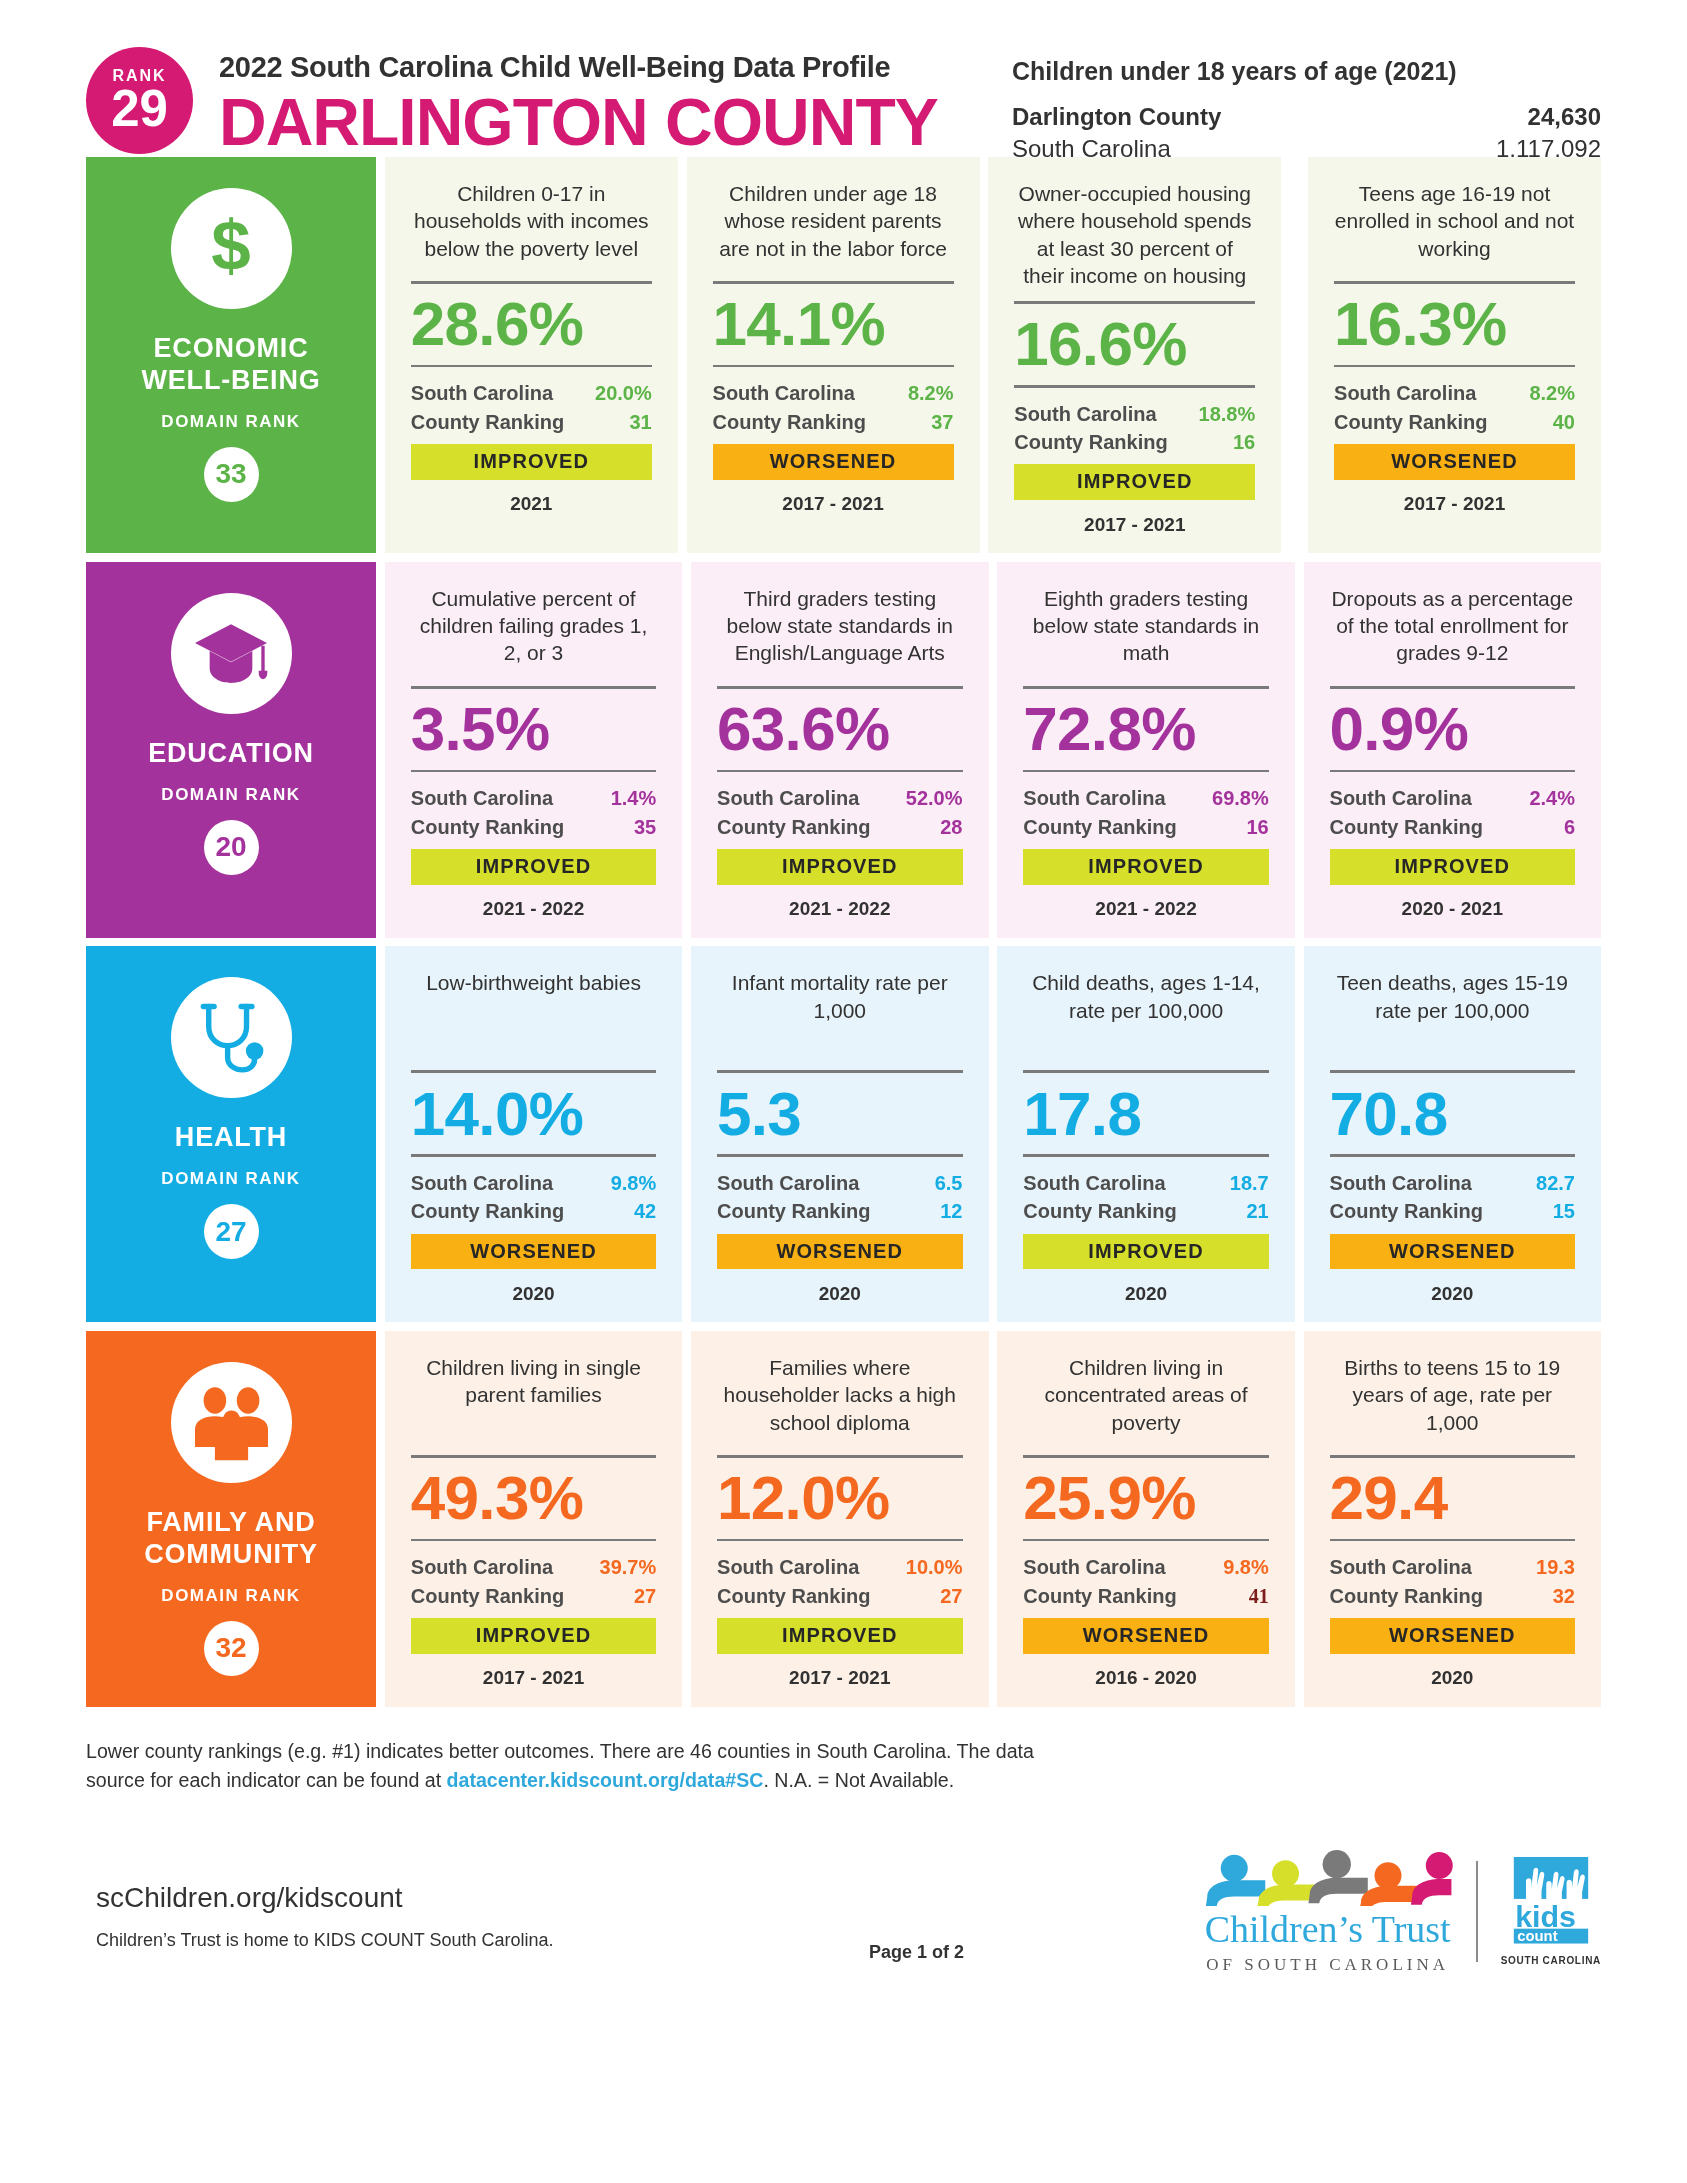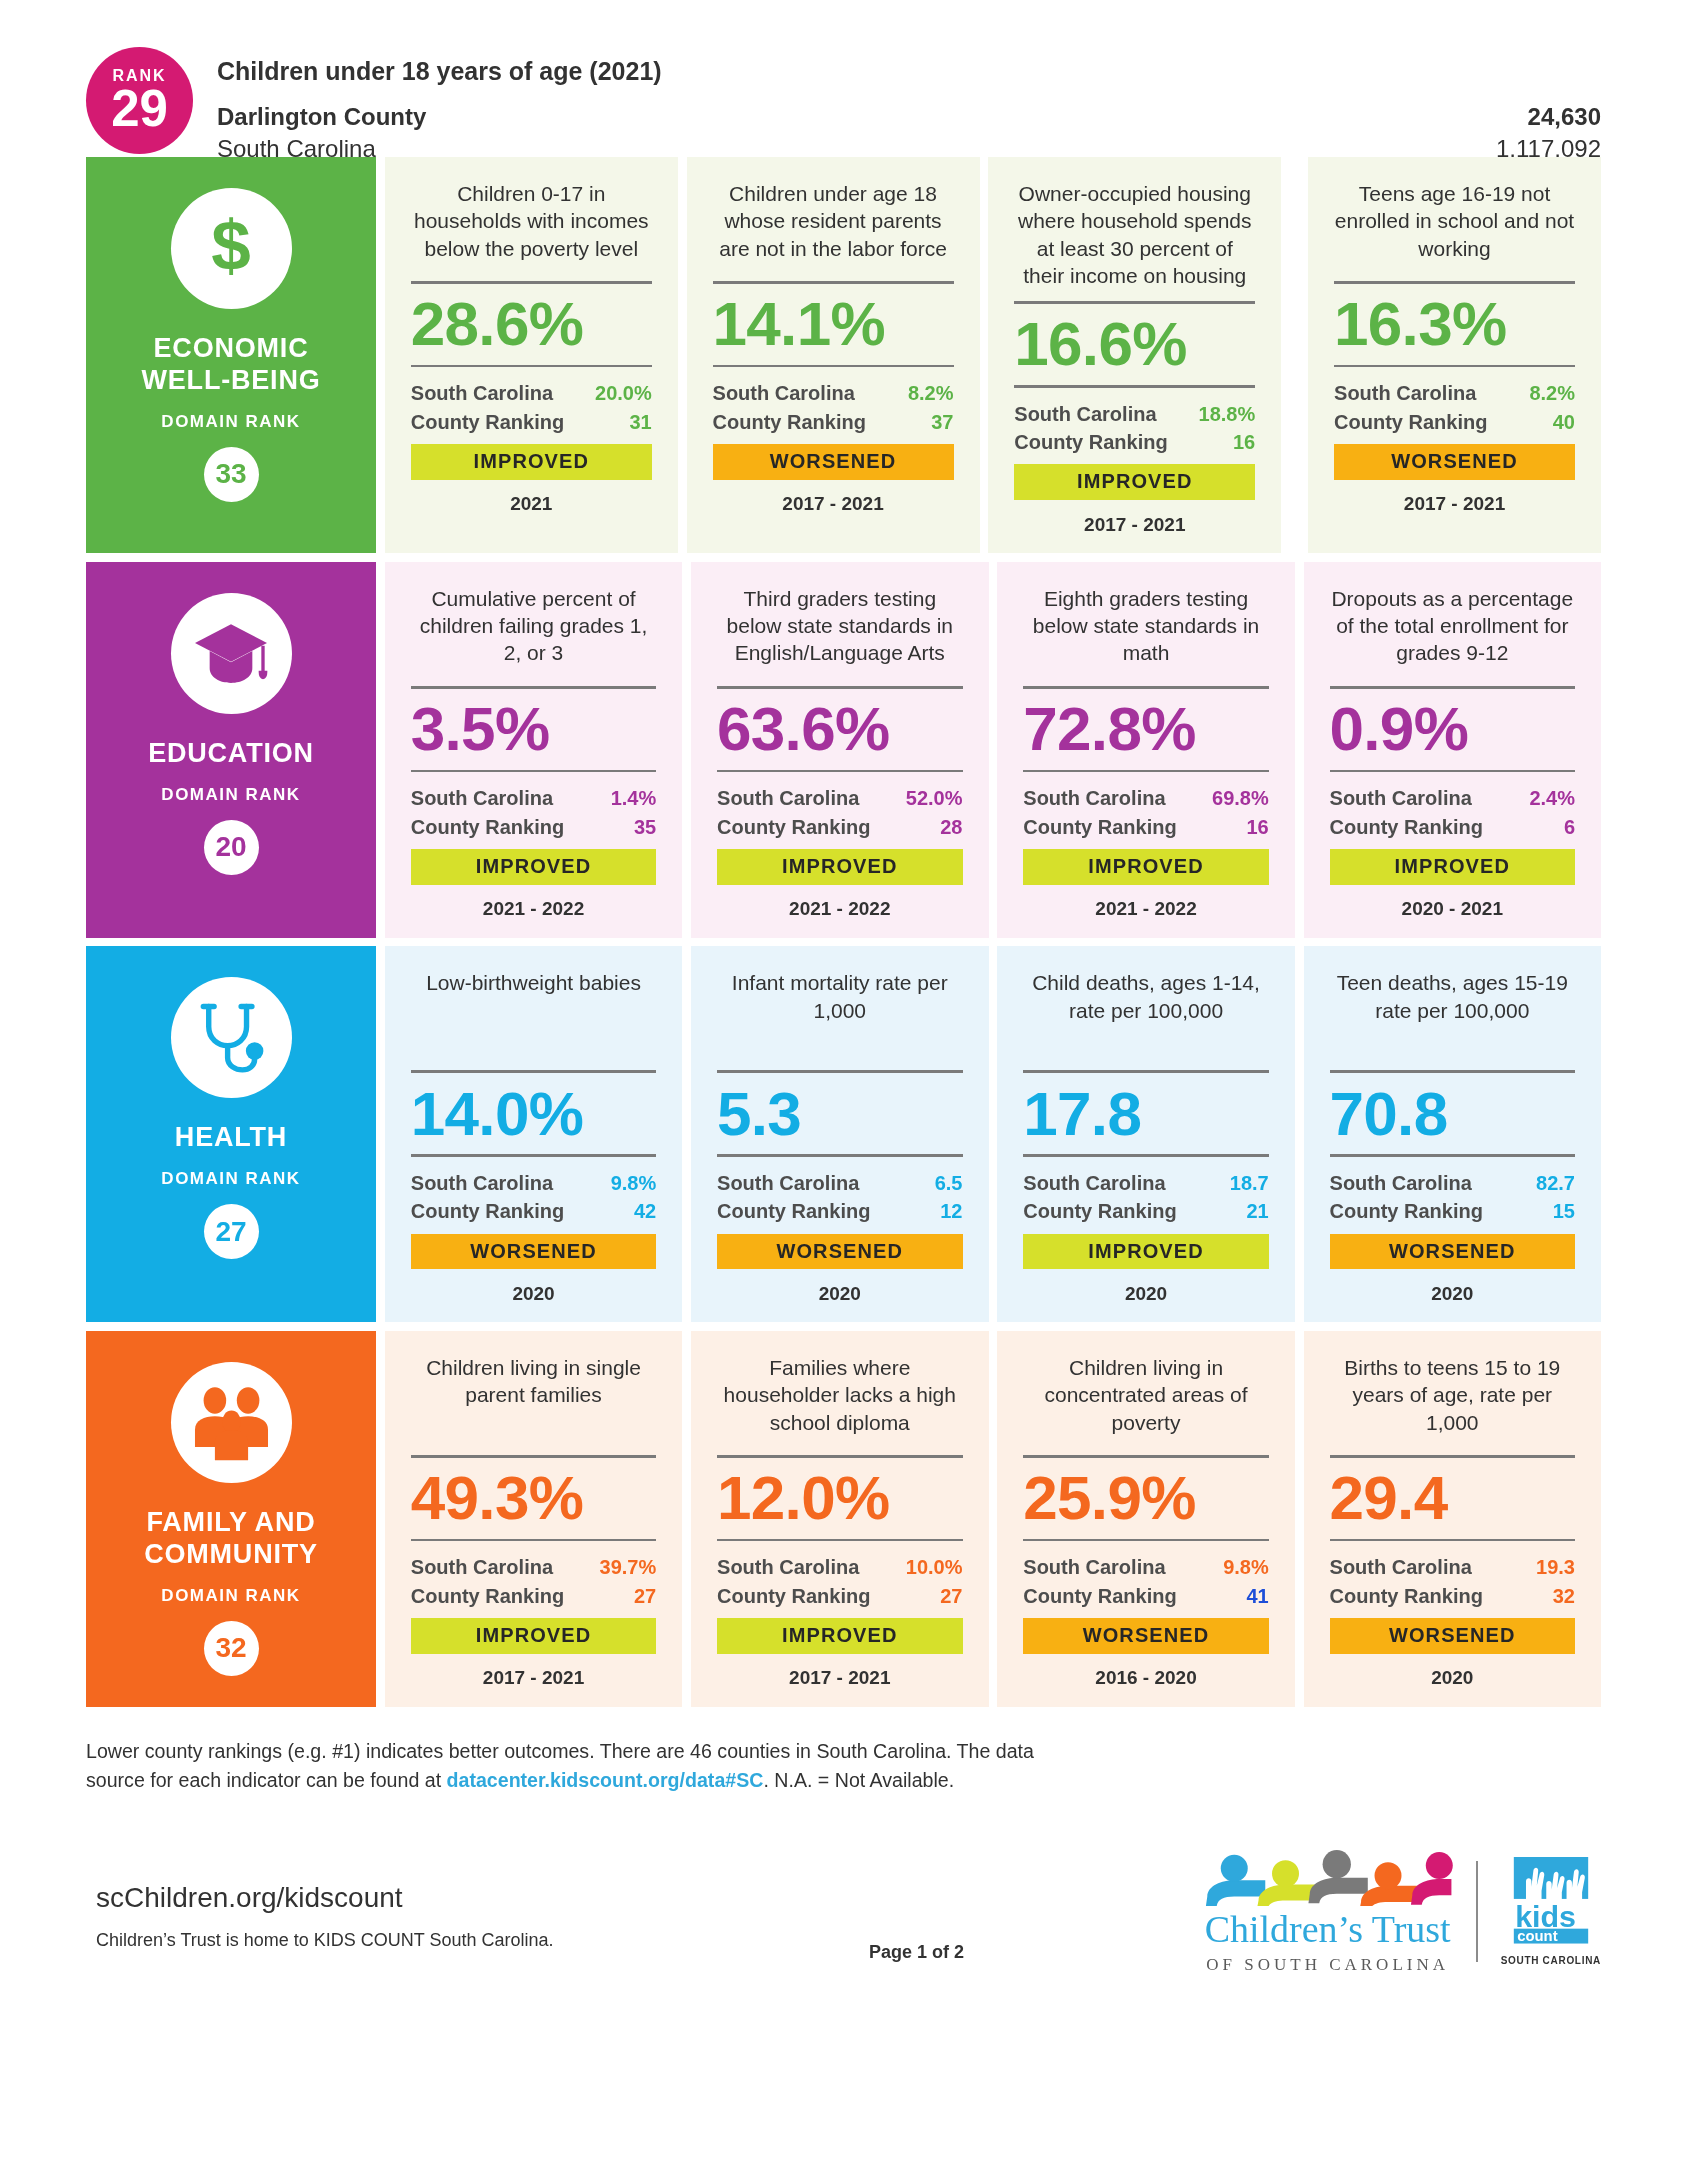--- a/index.html
+++ b/index.html
@@ -143,20 +143,24 @@
 </style>
 </head>
 <body>
 
 <div class="page">
 
   <div class="header">
     <div class="rank-badge">
       <div class="rank-word">RANK</div>
       <div class="rank-num">29</div>
+    </div>
+    <div class="title-block">
+      <div class="profile-subtitle">2022 South Carolina Child Well-Being Data Profile</div>
+      <div class="county-title">DARLINGTON COUNTY</div>
     </div>
     <div class="pop-block">
       <div class="pop-heading">Children under 18 years of age (2021)</div>
       <div id="pop-rows">
           <div class="pop-row bold">
             <span>Darlington County</span>
             <span>24,630</span>
           </div>
           <div class="pop-row">
             <span>South Carolina</span>
@@ -518,21 +522,21 @@
               <div class="big-value" style="color: rgb(244, 104, 31);">25.9%</div>
             </div>
             <div class="card-rule"></div>
             <div class="compare">
               <div class="compare-row">
                 <span>South Carolina</span>
                 <span class="cmp-val" style="color: rgb(244, 104, 31);">9.8%</span>
               </div>
               <div class="compare-row">
                 <span>County Ranking</span>
-                <span class="cmp-val" style="color: #1d4ed8;">41</span>
+                <span class="cmp-val" style="color: #7f1d1d; font-family: Liberation Serif, serif;">41</span>
               </div>
             </div>
             <div class="status-badge status-worsened">WORSENED</div>
             <div class="card-year">2016 - 2020</div>
           </div>
           <div class="card" style="background: rgb(253, 240, 230);">
             <div class="card-title">Births to teens 15 to 19 years of age, rate per 1,000</div>
             <div class="card-rule rule-top"></div>
             <div class="big-value-wrap">
               <div class="big-value" style="color: rgb(244, 104, 31);">29.4</div>

